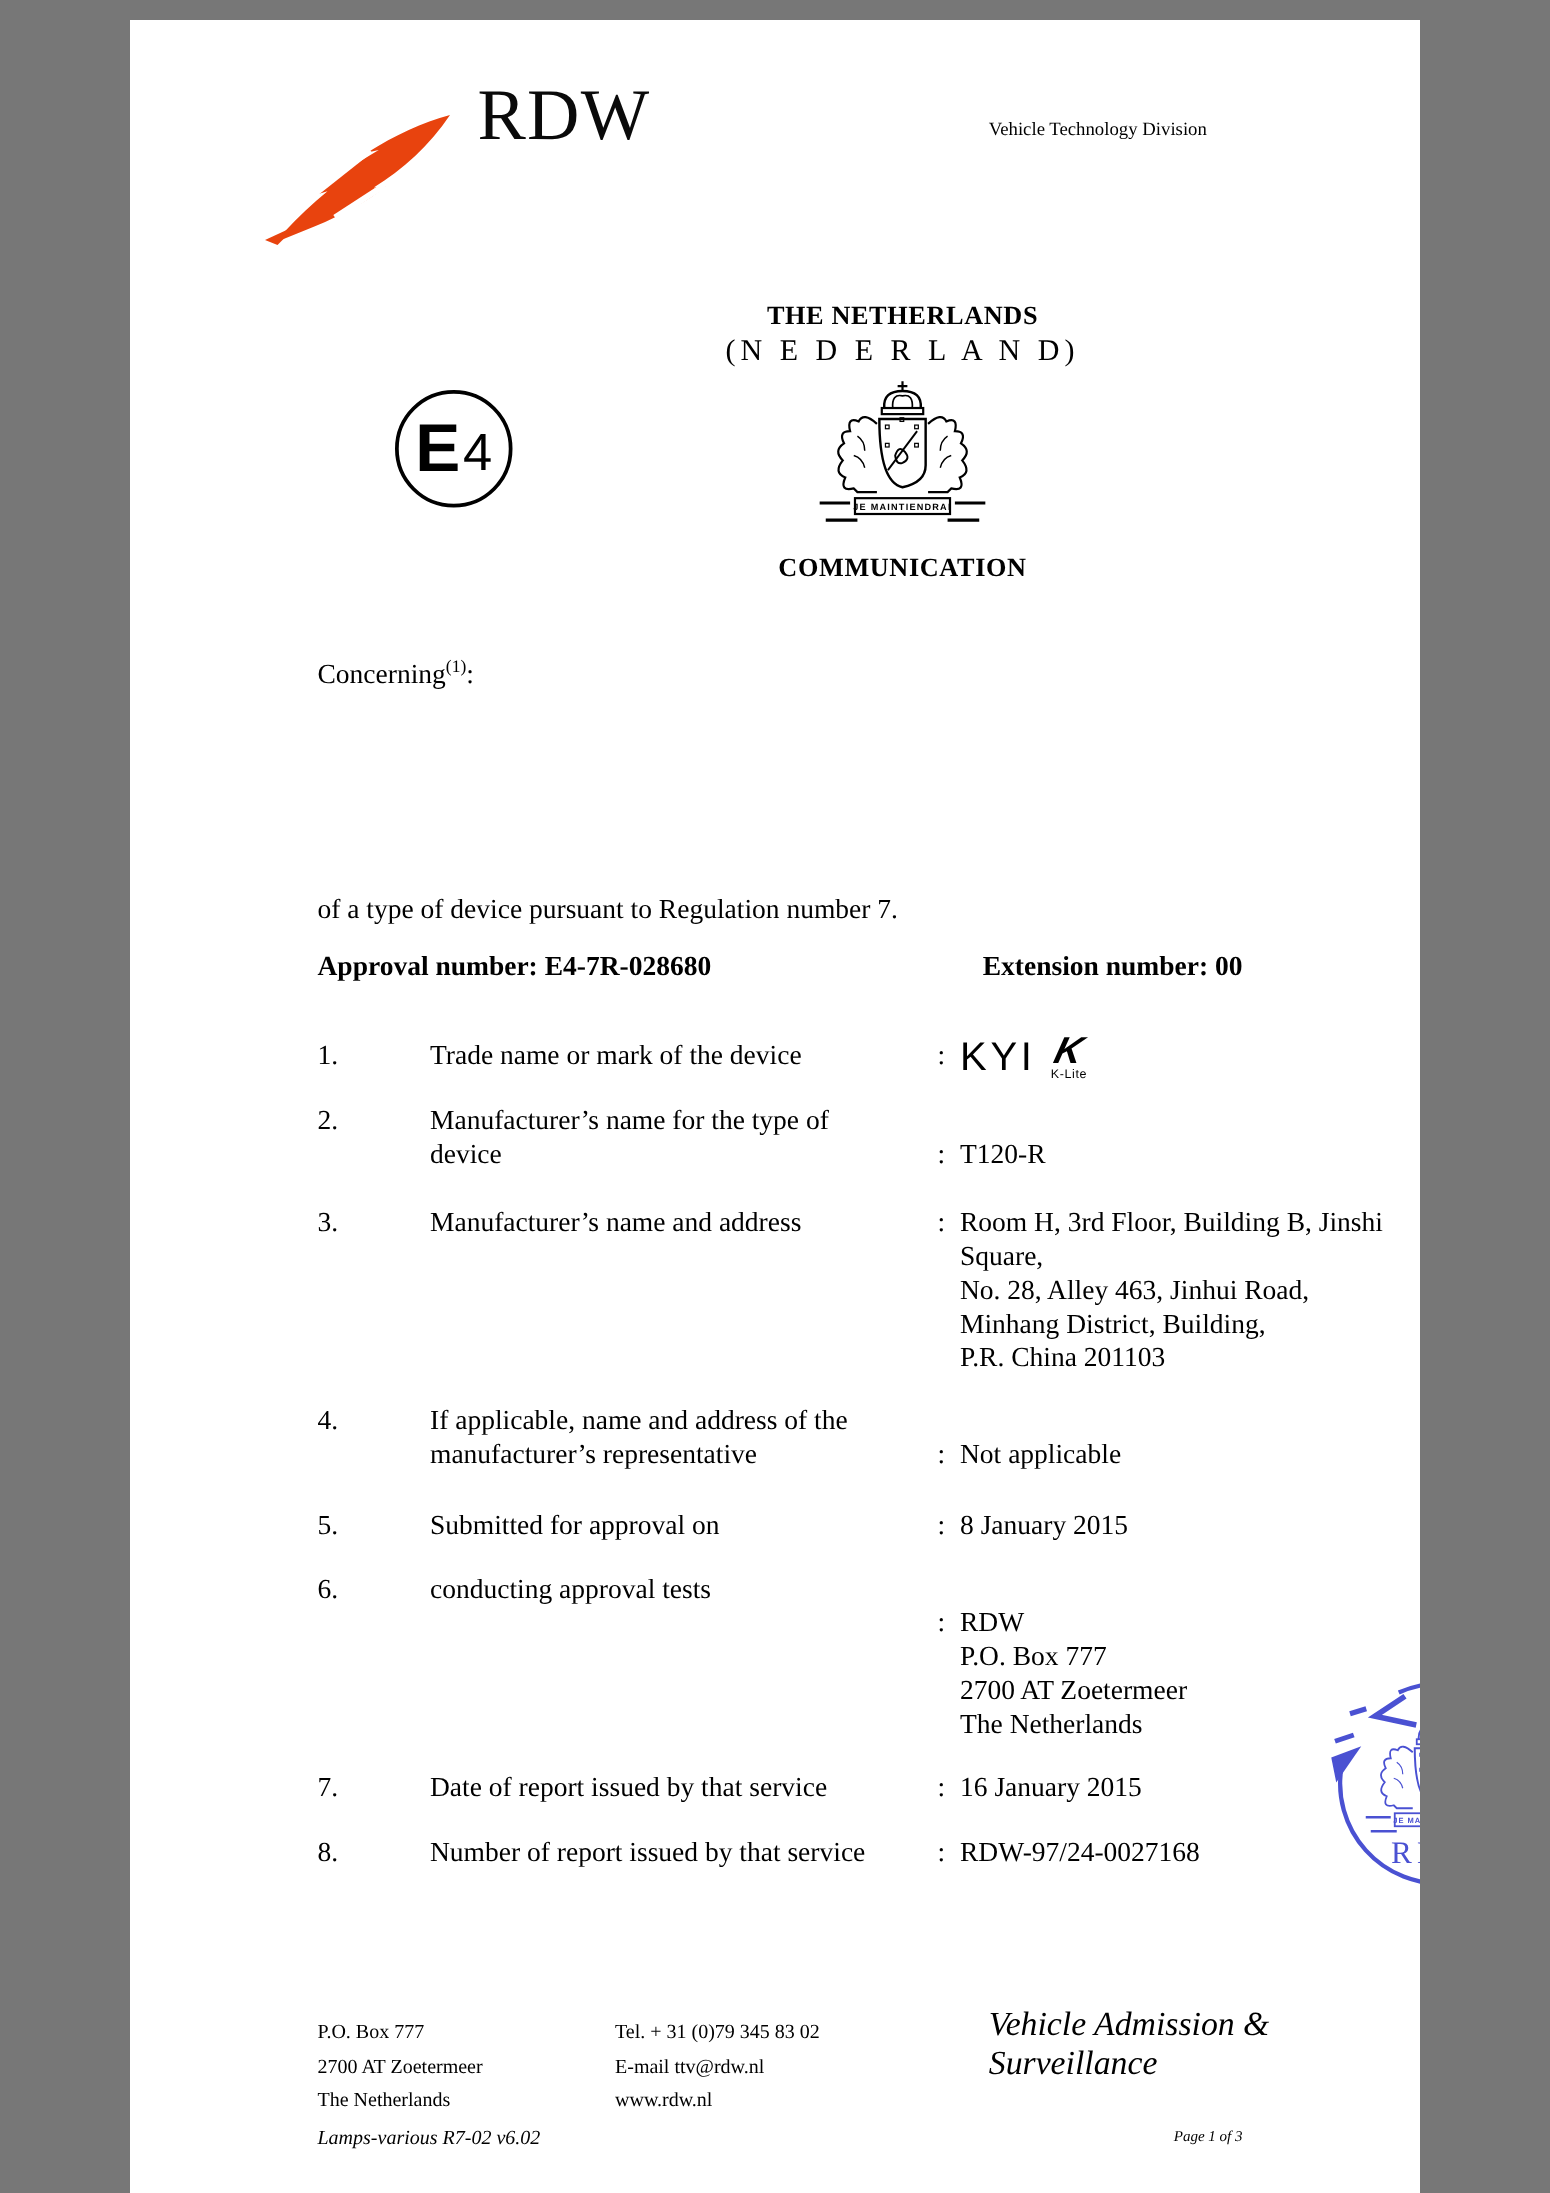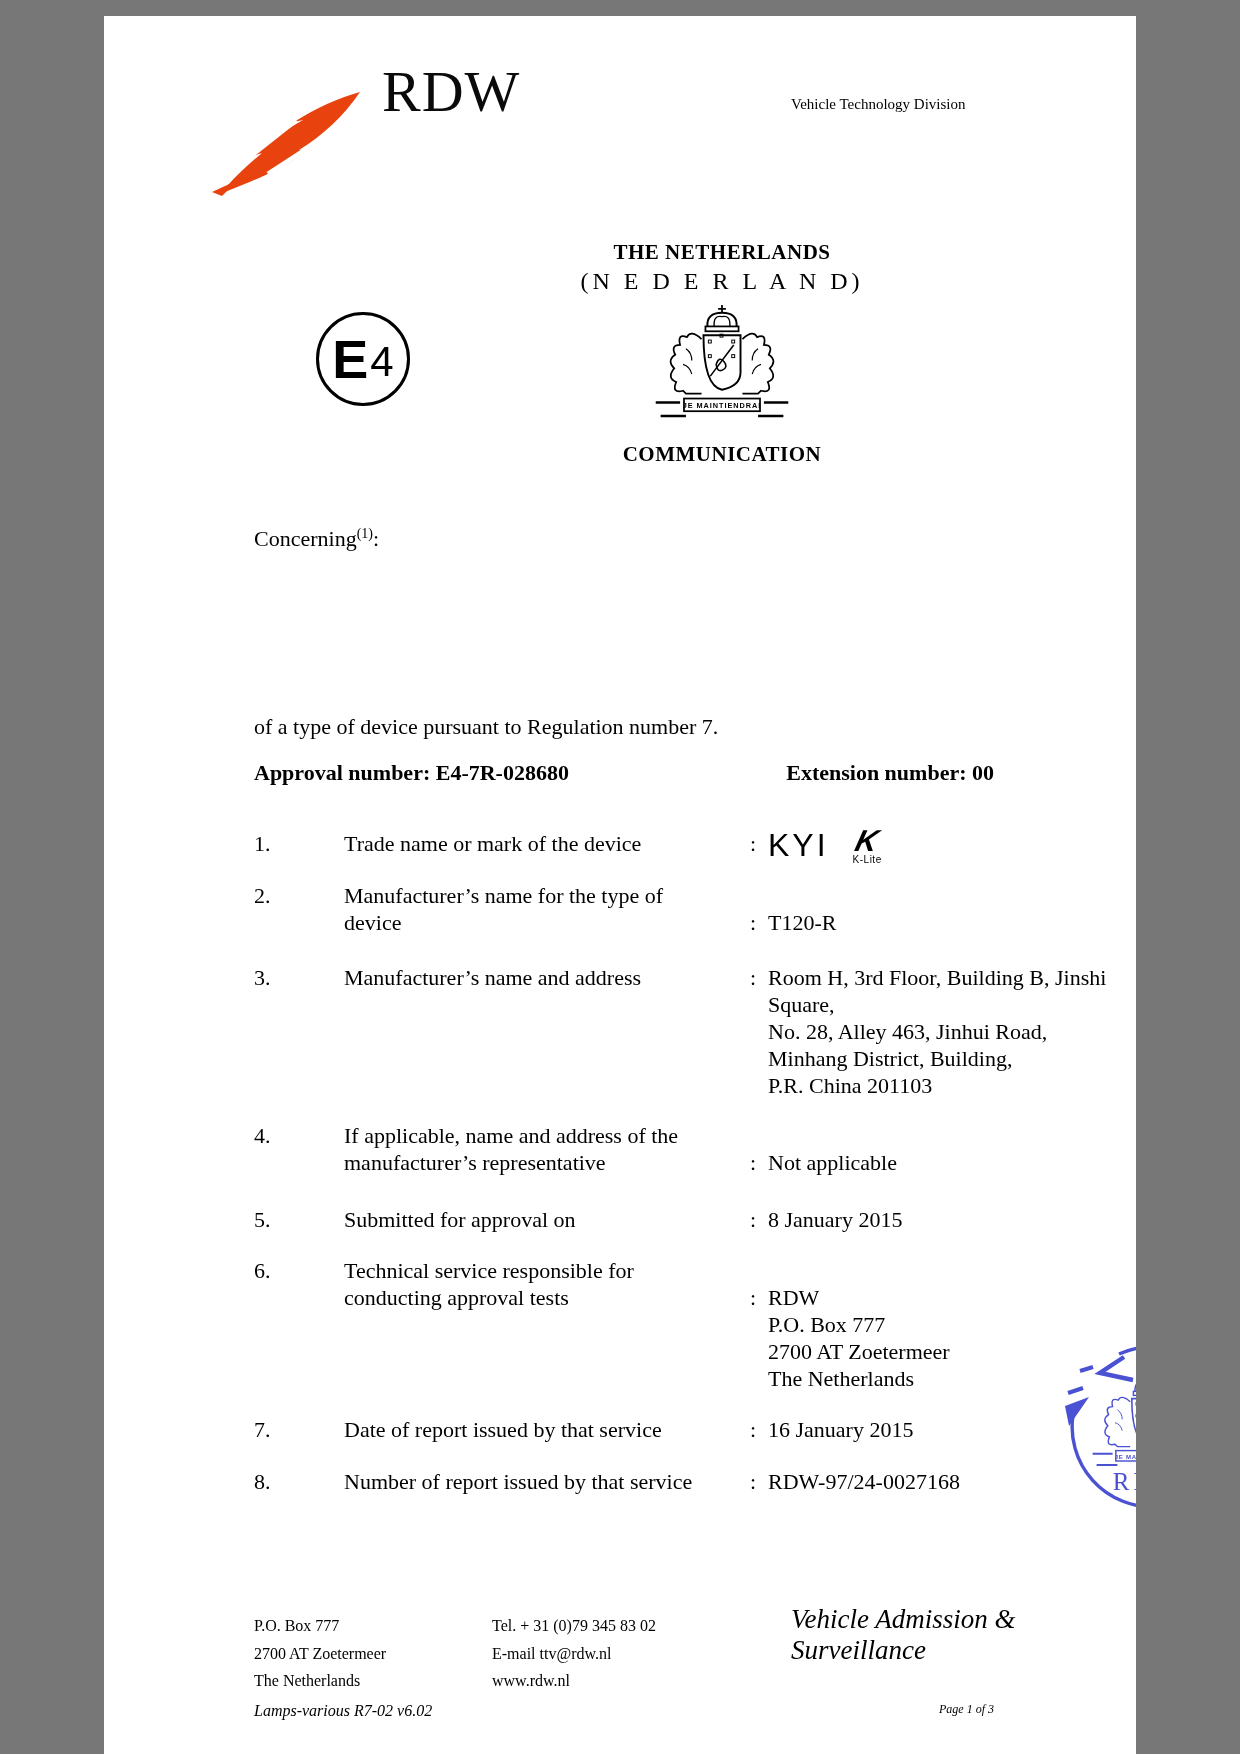--- a/index.html
+++ b/index.html
@@ -39,21 +39,21 @@
   .approval-line { left:150px; top:744px; font-weight:bold; }
   .extension-line { right:142px; top:744px; font-weight:bold; }
 
   
   .item { left:150px; display:grid; grid-template-columns:90px 406px auto; line-height:27px; }
   .item .vblock { position:relative; padding-left:18px; }
   .item .vblock .colon { position:absolute; left:0; top:0; }
   .vpush1 { margin-top:27px; }
 
   
-  .brand { display:flex; align-items:center; gap:24px; margin-top:-4px;
+  .brand { display:flex; align-items:center; gap:12px; margin-top:-4px;
            font-family:"Liberation Sans", sans-serif; }
   .brand .kyi { font-size:32px; letter-spacing:3px; font-weight:500; }
   .brand .mark { display:flex; flex-direction:column; align-items:center; line-height:1; }
   .brand .mark .k { font-size:30px; font-weight:bold; font-style:italic; transform:skewX(-14deg); }
   .brand .mark .klite { font-size:10px; letter-spacing:.5px; margin-top:-1px; }
 
   
   .stamp { left:956px; top:1324px; width:182px; height:182px; opacity:.92; }
 
   
@@ -200,21 +200,20 @@
     </div>
     <div class="vblock">
       <span class="colon">:</span>
       <div>8 January 2015</div>
     </div>
   </div>
 
   <div class="abs item" style="top:1241px;">
     <div>6.</div>
     <div>
-      <div>Technical service responsible for</div>
       <div>conducting approval tests</div>
     </div>
     <div class="vblock vpush1">
       <span class="colon">:</span>
       <div>RDW</div>
       <div>P.O. Box 777</div>
       <div>2700 AT Zoetermeer</div>
       <div>The Netherlands</div>
     </div>
   </div>

